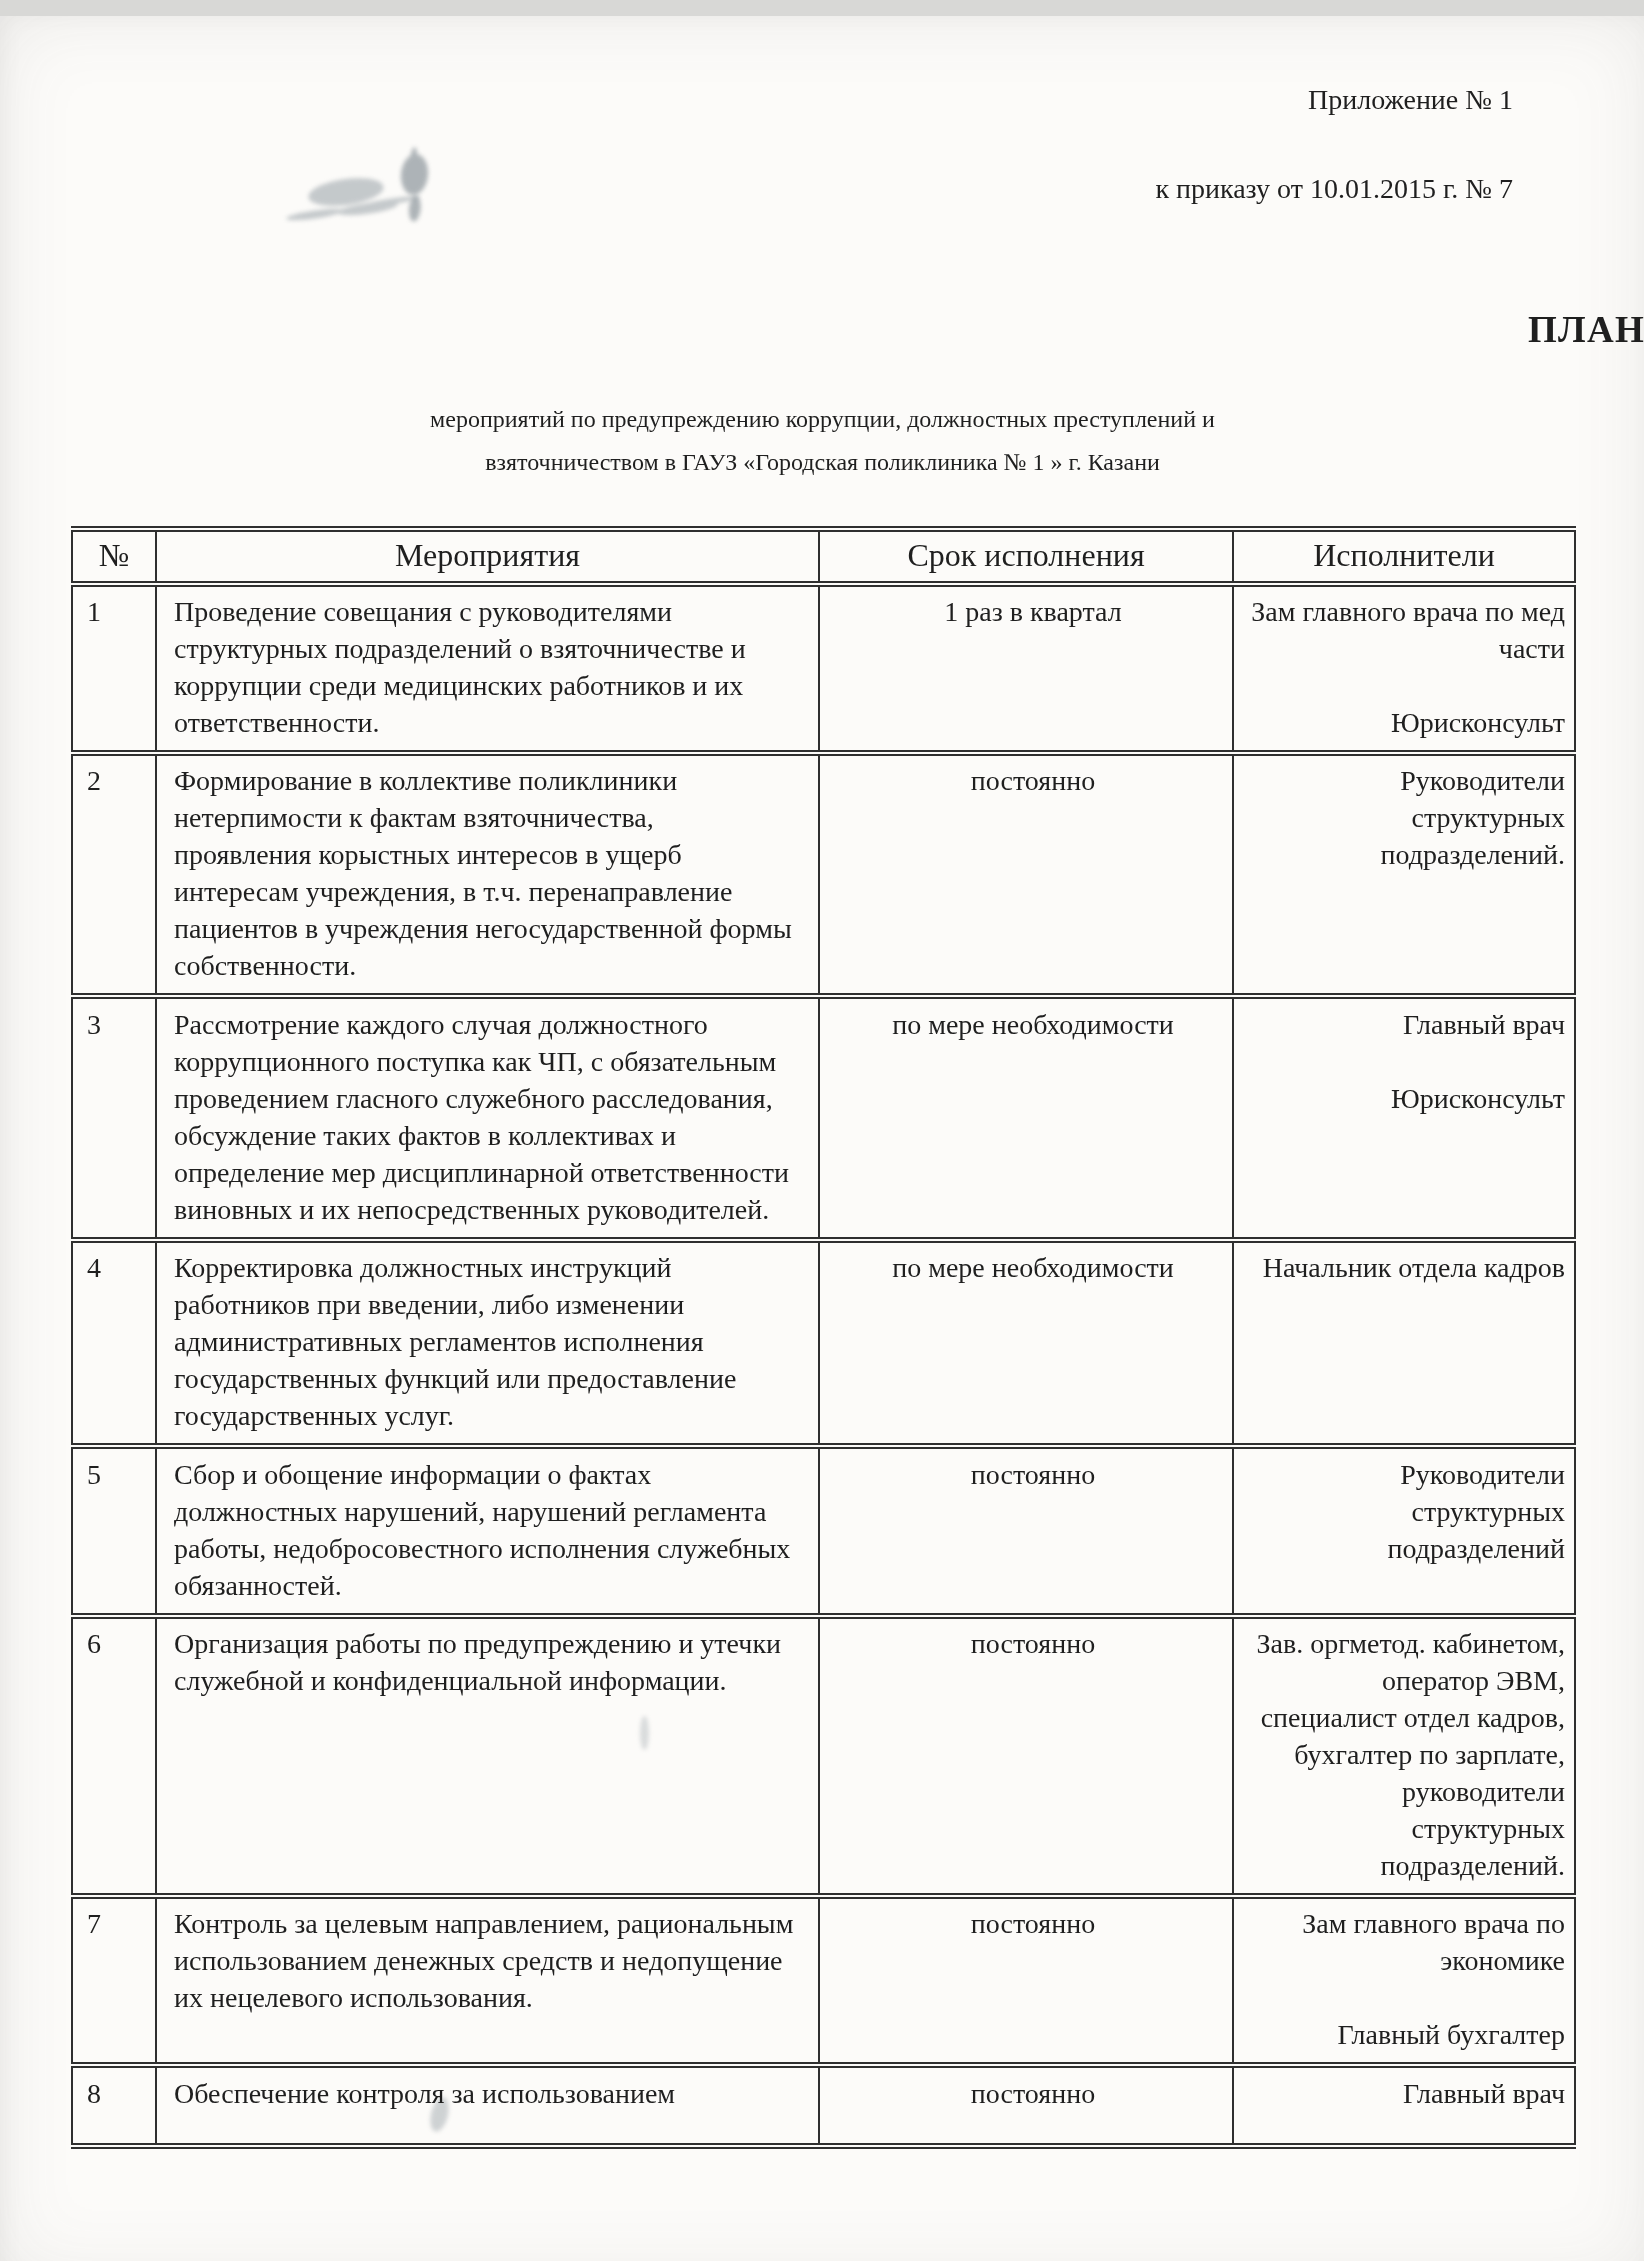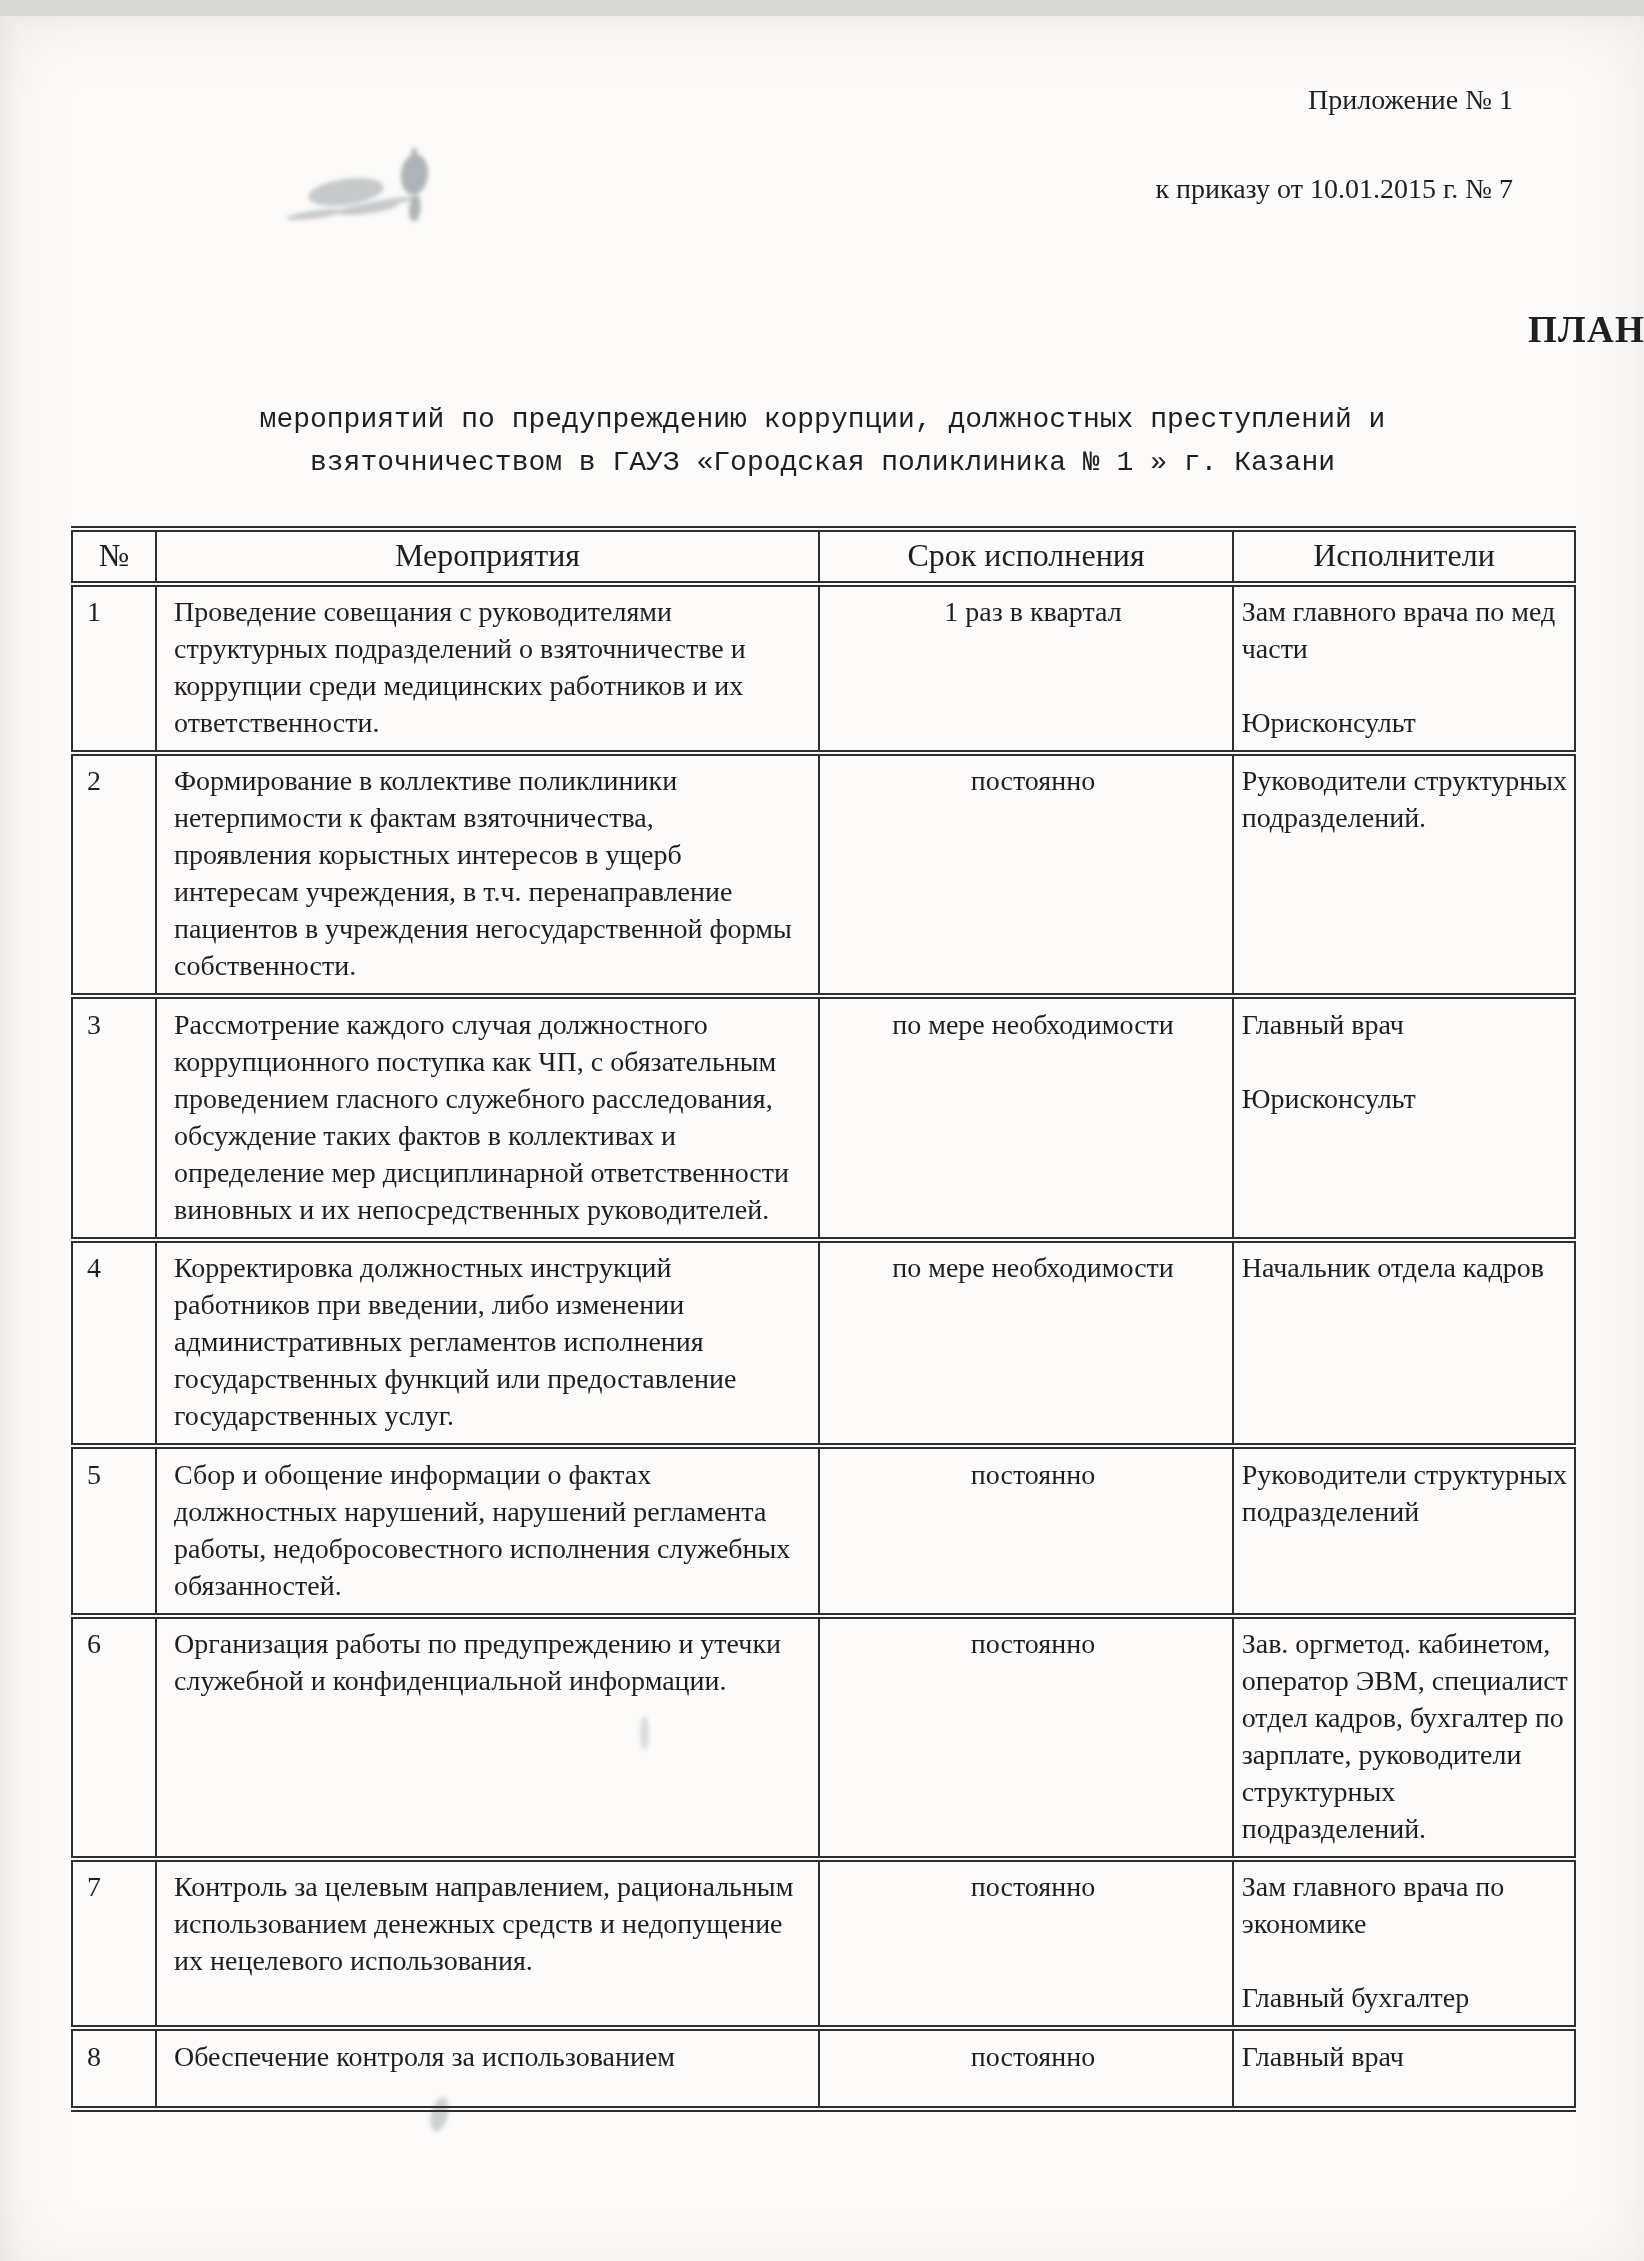--- a/index.html
+++ b/index.html
@@ -51,23 +51,22 @@
     font-size:37px;
     font-weight:bold;
     letter-spacing:1.3px;
   }
   .subtitle{
     position:absolute;
     top:382px;
     left:0;
     width:100%;
     text-align:center;
-    font-size:28px;
+    font-size:24px;
     line-height:43px;
-    font-family:Liberation Mono, monospace;
   }
 
   table.plan{
     position:absolute;
     top:510px;
     left:71px;
     width:1503px;
     border-collapse:collapse;
     table-layout:fixed;
     font-size:28px;
@@ -88,21 +87,21 @@
   }
   .plan th{
     font-size:32px;
     text-align:center;
     padding:5.2px 3.9px 6.4px 3.9px;
   }
   .plan td{padding-top:6.4px;padding-bottom:9px;}
   td.c-num{padding-left:14px;}
   td.c-act{padding-left:17px;padding-right:24px;text-align:left;}
   td.c-term{text-align:center;padding-left:23px;padding-right:9px;}
-  td.c-exec{text-align:left;padding-left:7.7px;padding-right:3px;}
+  td.c-exec{text-align:right;padding-left:7.7px;padding-right:9px;}
   .exec-block + .exec-block{margin-top:37px;}
   .plan tbody tr:last-child td{padding-bottom:31px;}
 </style>
 </head>
 <body>
 
 <div class="page">
 
   <div class="smudge smudge-1"></div>
   <div class="smudge smudge-2"></div>

